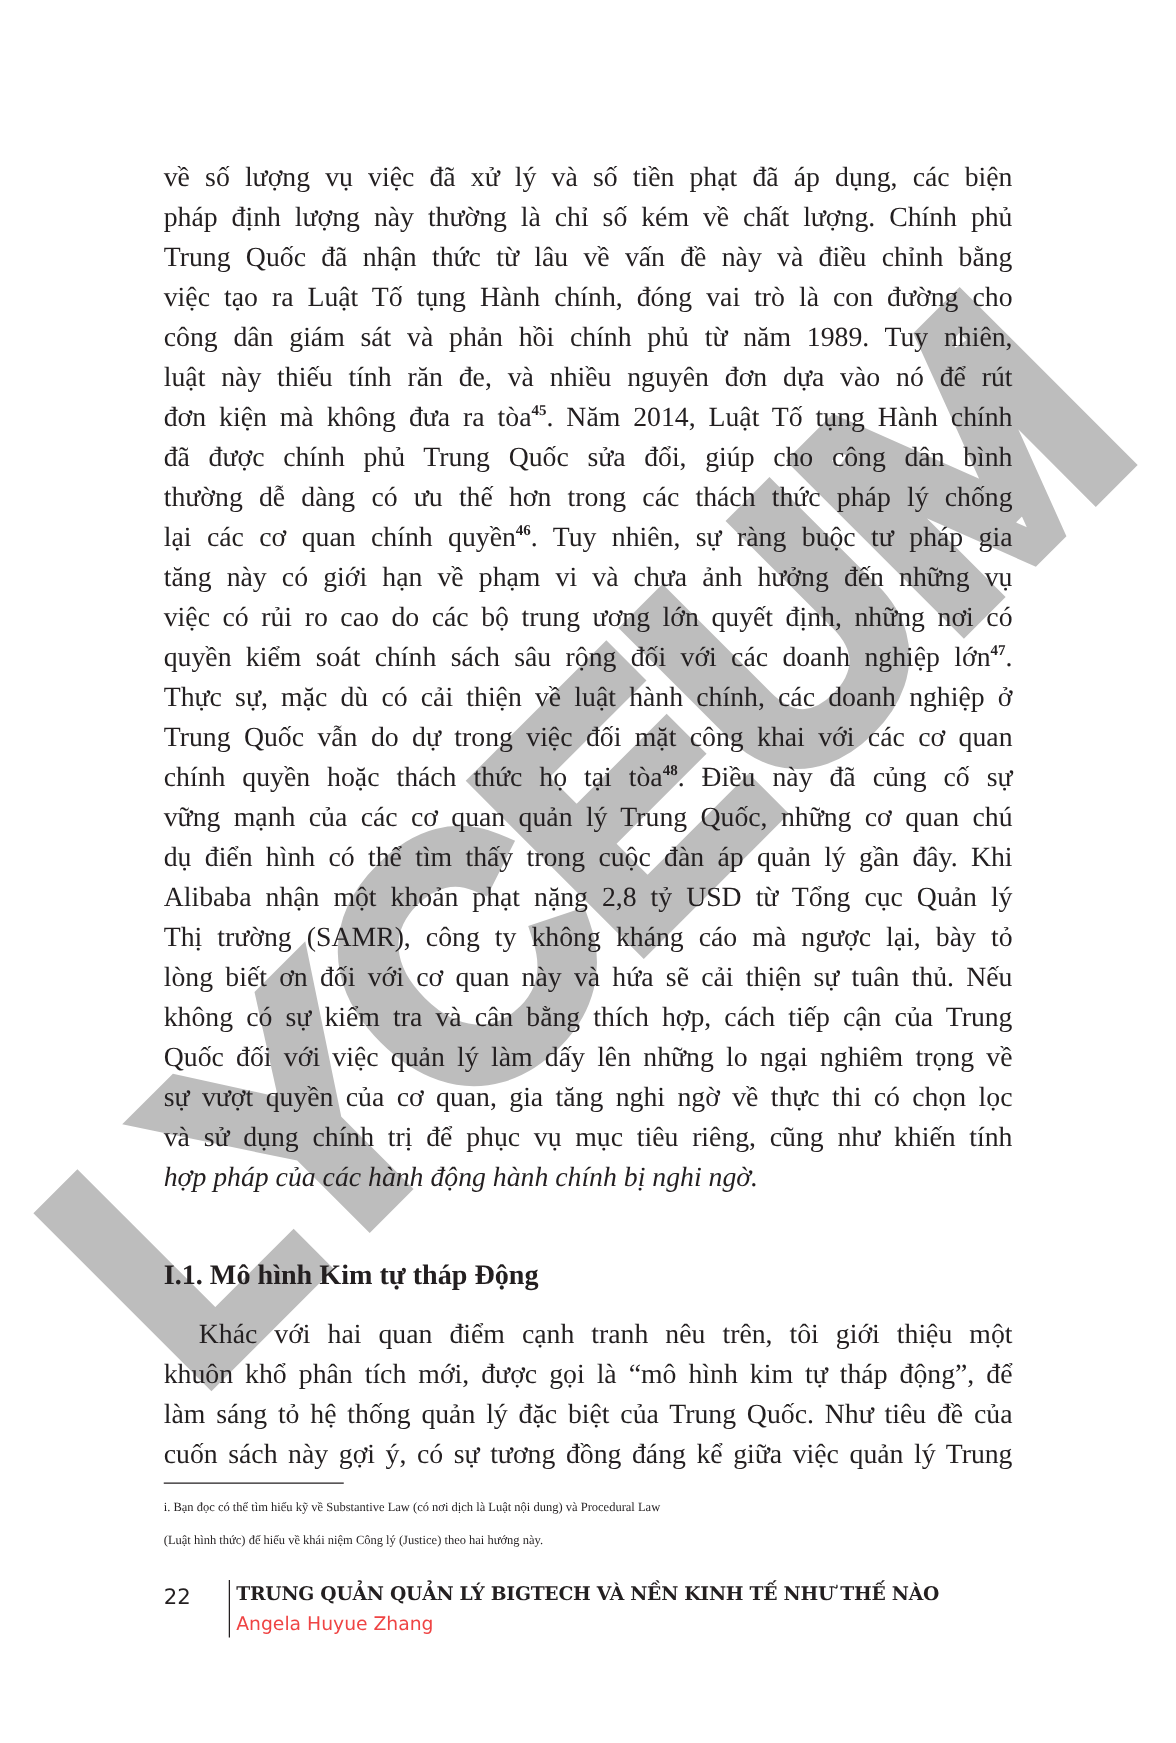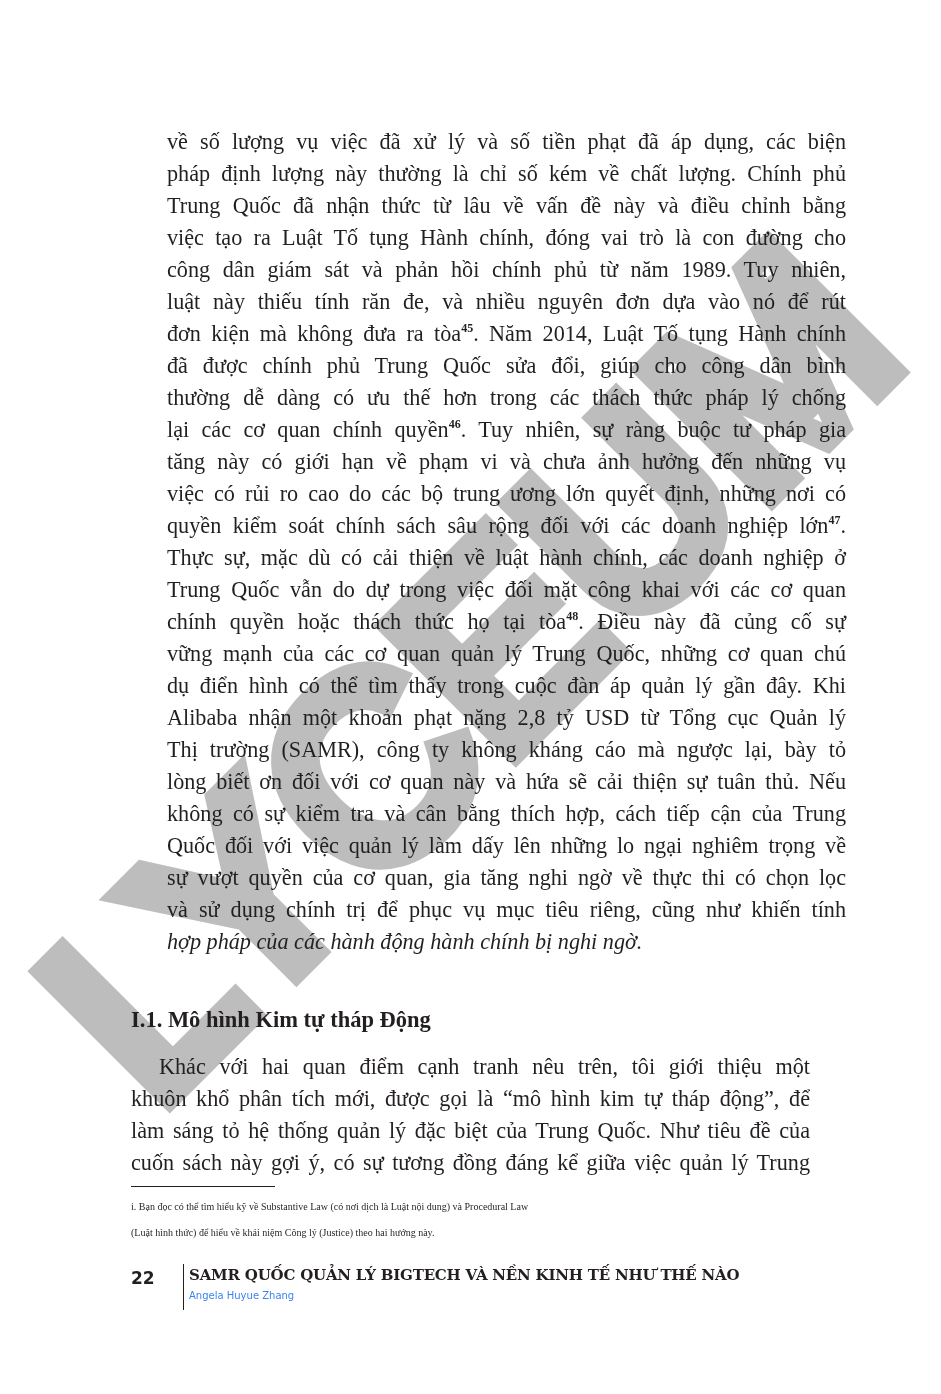--- a/index.html
+++ b/index.html
@@ -37,21 +37,20 @@
       z-index: 1;
       line-height: 1;
       user-select: none;
     }
     .body-text {
       position: absolute;
       left: 131px;
       top: 126px;
       width: 679px;
       z-index: 2;
-      margin-left: 36px;
     }
     .para {
       margin: 0;
       font-size: 22.2px;
       line-height: 32px;
       text-align: justify;
       text-align-last: left;
     }
     .para .ln {
       display: block;
@@ -112,21 +111,21 @@
       left: 131px;
       top: 1262px;
       height: 50px;
       z-index: 2;
     }
     .page-number {
       position: absolute;
       left: 0;
       top: 6px;
       font-family: "DejaVu Sans", "Liberation Sans", sans-serif;
-      font-weight: bold;
+      font-weight: normal;
       font-size: 17px;
       color: #231f20;
     }
     .footer-divider {
       position: absolute;
       left: 52px;
       top: 2px;
       width: 1px;
       height: 46px;
       background: #231f20;
@@ -141,22 +140,22 @@
       letter-spacing: -0.2px;
       white-space: nowrap;
       color: #231f20;
     }
     .book-author {
       position: absolute;
       left: 58px;
       top: 28px;
       font-family: "DejaVu Sans", "Liberation Sans", sans-serif;
       font-weight: normal;
-      font-size: 10px;
-      color: #3b82f6;
+      font-size: 15px;
+      color: #ef4444;
       white-space: nowrap;
     }
   </style>
 </head>
 <body>
 
 <div class="page">
 
   <div class="watermark">LYCEUM</div>
 
@@ -205,17 +204,17 @@
   <div class="footnote-rule"></div>
 
   <div class="footnote">
     <div>i. Bạn đọc có thể tìm hiểu kỹ về Substantive Law (có nơi dịch là Luật nội dung) và Procedural Law</div>
     <div>(Luật hình thức) để hiểu về khái niệm Công lý (Justice) theo hai hướng này.</div>
   </div>
 
   <div class="footer">
     <div class="page-number">22</div>
     <div class="footer-divider"></div>
-    <div class="book-title">SAMR QUỐC QUẢN LÝ BIGTECH VÀ NỀN KINH TẾ NHƯ THẾ NÀO</div>
+    <div class="book-title">TRUNG QUẢN QUẢN LÝ BIGTECH VÀ NỀN KINH TẾ NHƯ THẾ NÀO</div>
     <div class="book-author">Angela Huyue Zhang</div>
   </div>
 
 </div>
 
 </body></html>

